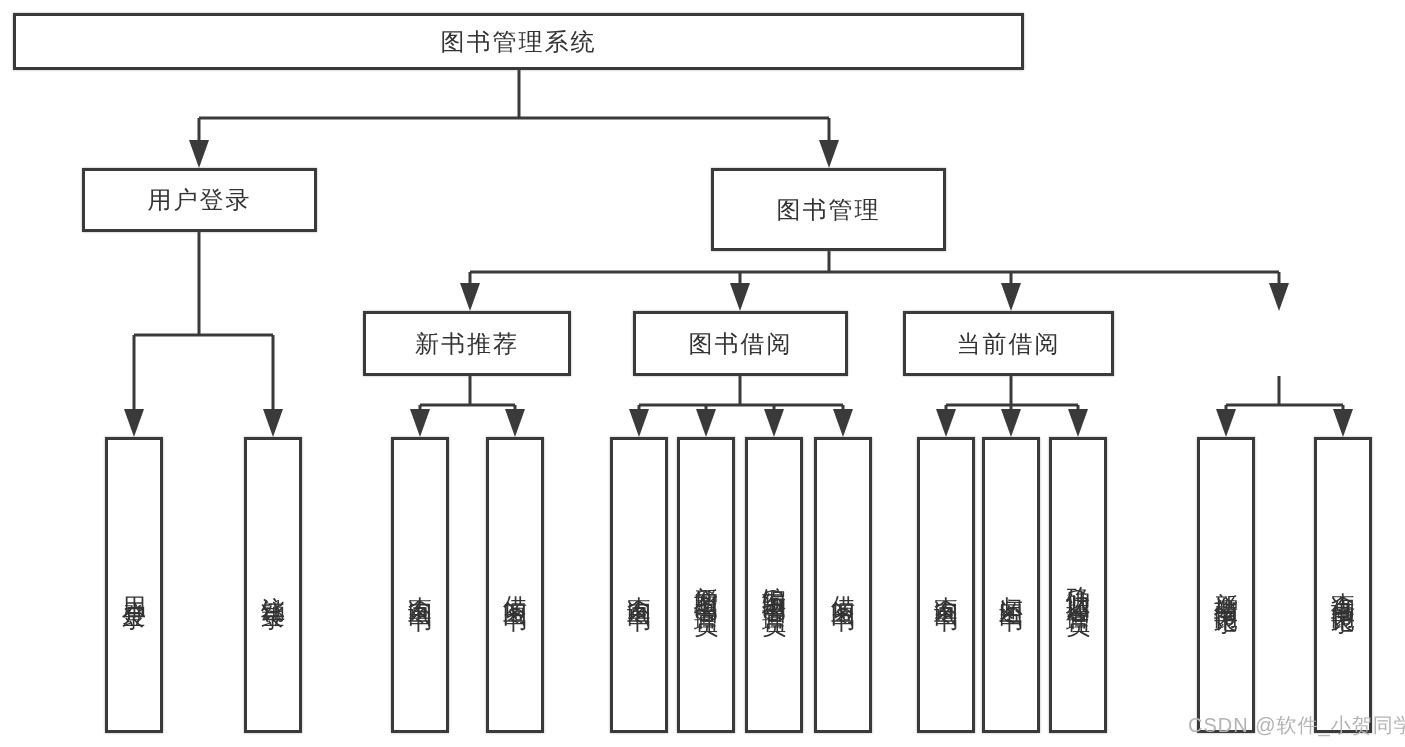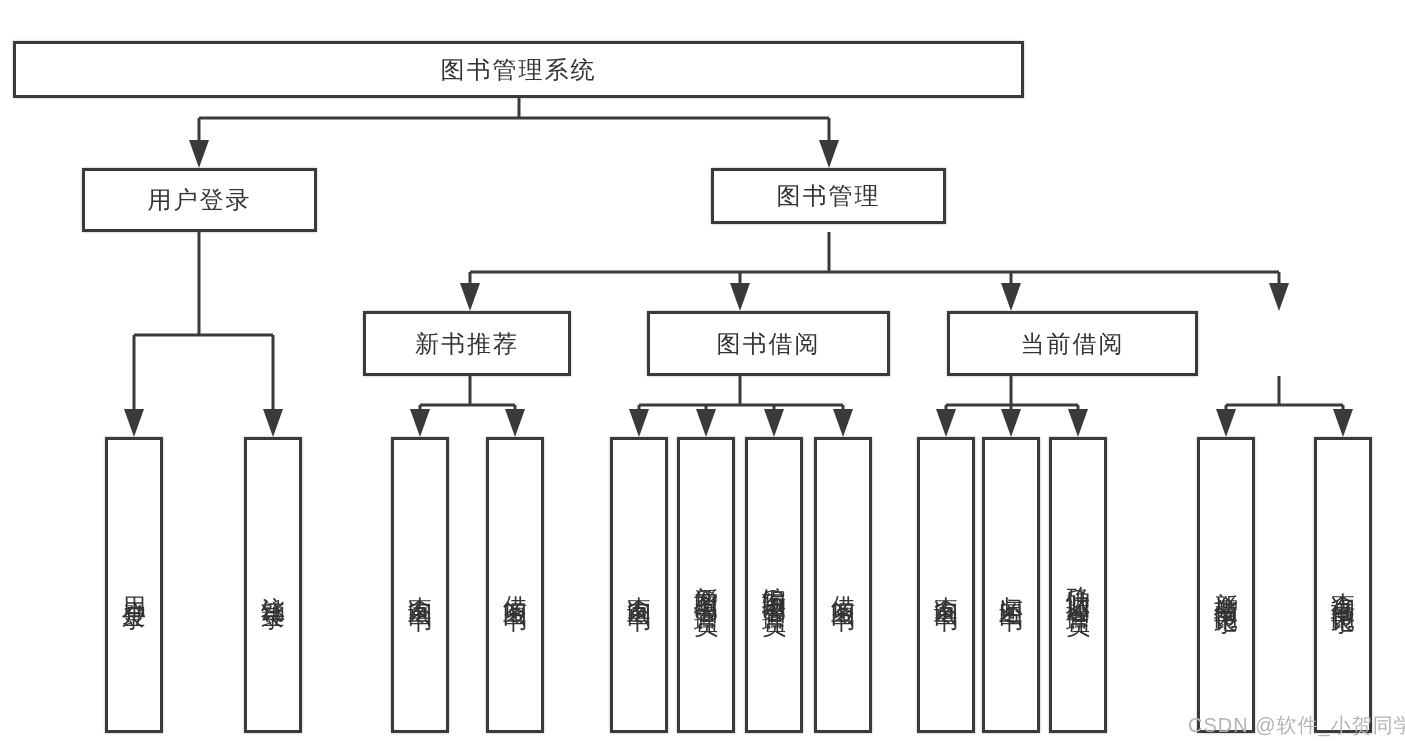--- a/index.html
+++ b/index.html
@@ -63,38 +63,38 @@
       <polygon points="764,409 784,409 774,437"></polygon>
       <polygon points="833,409 853,409 843,437"></polygon>
       <polygon points="936,409 956,409 946,437"></polygon>
       <polygon points="1001,409 1021,409 1011,437"></polygon>
       <polygon points="1068,409 1088,409 1078,437"></polygon>
       <polygon points="1216,409 1236,409 1226,437"></polygon>
       <polygon points="1333,409 1353,409 1343,437"></polygon>
     </g>
   </svg>
 
-  <div class="box" style="left:13px;top:13px;width:1011px;height:57px;margin-top:28px;">
+  <div class="box" style="left:13px;top:13px;width:1011px;height:57px;">
     <span class="hlbl">图书管理系统</span>
   </div>
 
   <div class="box" style="left:82px;top:168px;width:235px;height:64px;">
     <span class="hlbl">用户登录</span>
   </div>
-  <div class="box" style="left:711px;top:168px;width:235px;height:56px;">
+  <div class="box" style="left:711px;top:168px;width:235px;height:83px;">
     <span class="hlbl">图书管理</span>
   </div>
 
   <div class="box" style="left:363px;top:311px;width:208px;height:65px;">
     <span class="hlbl">新书推荐</span>
   </div>
-  <div class="box" style="left:633px;top:311px;width:243px;height:65px;margin-left:14px;">
+  <div class="box" style="left:633px;top:311px;width:215px;height:65px;">
     <span class="hlbl">图书借阅</span>
   </div>
-  <div class="box" style="left:903px;top:311px;width:251px;height:65px;margin-left:44px;">
+  <div class="box" style="left:903px;top:311px;width:211px;height:65px;">
     <span class="hlbl">当前借阅</span>
   </div>
 
   <div class="box" style="left:105px;top:437px;width:58px;height:296px;">
     <span class="vlbl">用户登录</span>
   </div>
   <div class="box" style="left:244px;top:437px;width:58px;height:296px;">
     <span class="vlbl">注销登录</span>
   </div>
 

